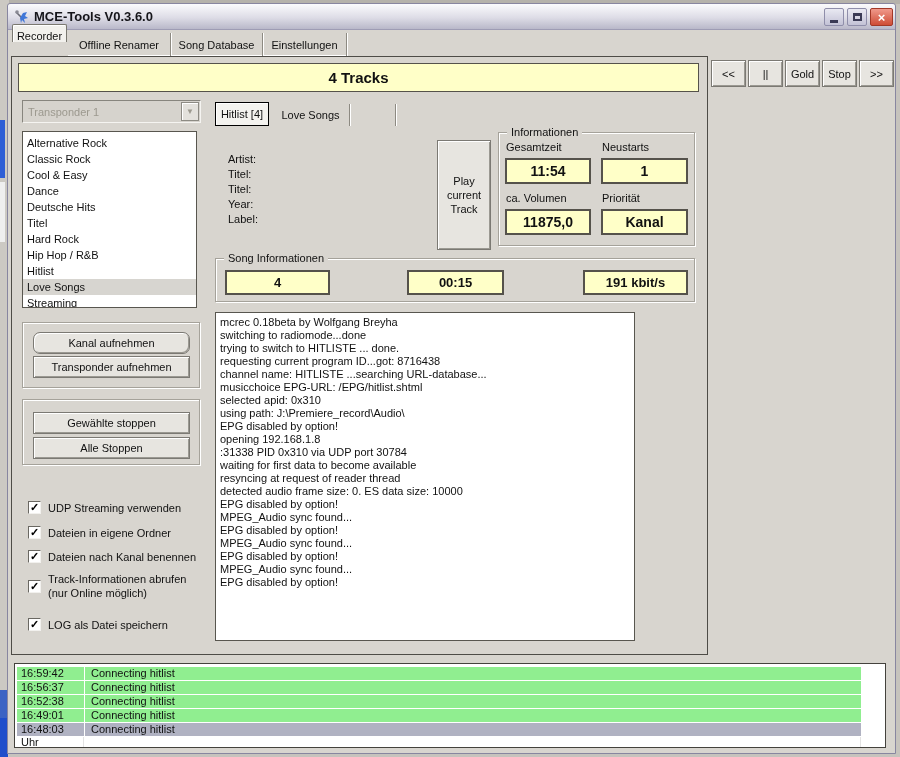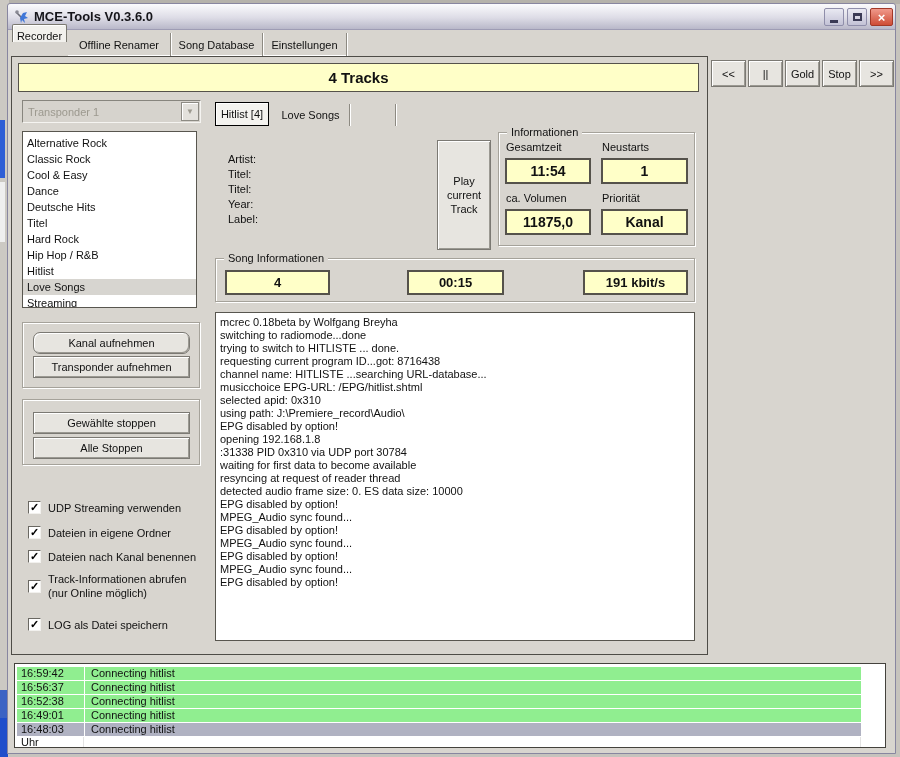--- a/index.html
+++ b/index.html
@@ -73,21 +73,21 @@
   .metalabel { color:#111; z-index:2; }
 
   .play-current { left:437px; top:140px; width:54px; height:110px; text-align:center; line-height:14px; z-index:2; }
 
   .groupbox { border:1px solid #a5a29a; box-shadow:inset 1px 1px 0 #fff, 1px 1px 0 #fff; z-index:2; }
   .grouplegend { position:absolute; top:-7px; left:8px; background:#d8d5cf; padding:0 4px; font-size:11px; }
 
   .ybox { background:#ffffc8; border:2px solid #55524b; display:flex; align-items:center; justify-content:center;
           font-weight:bold; font-size:14px; z-index:2; }
 
-  .logbox { left:215px; top:312px; width:480px; height:329px; background:#fff; border:1px solid #58564f;
+  .logbox { left:215px; top:312px; width:420px; height:329px; background:#fff; border:1px solid #58564f;
             padding:3px 4px; white-space:pre; line-height:13px; overflow:hidden; z-index:2; }
 
   .sidebtn { left:33px; width:157px; height:22px; z-index:2; }
   .checkbox { position:absolute; width:13px; height:13px; background:#fff; border:1px solid;
               border-color:#6a6862 #f2f1ee #f2f1ee #6a6862; display:flex; align-items:center; justify-content:center;
               font-size:11px; font-weight:bold; color:#000; z-index:2; }
   .checklabel { position:absolute; z-index:2; }
 
   
   .statuslist { left:14px; top:663px; width:872px; height:85px; background:#fff; border:1px solid #44423d;

